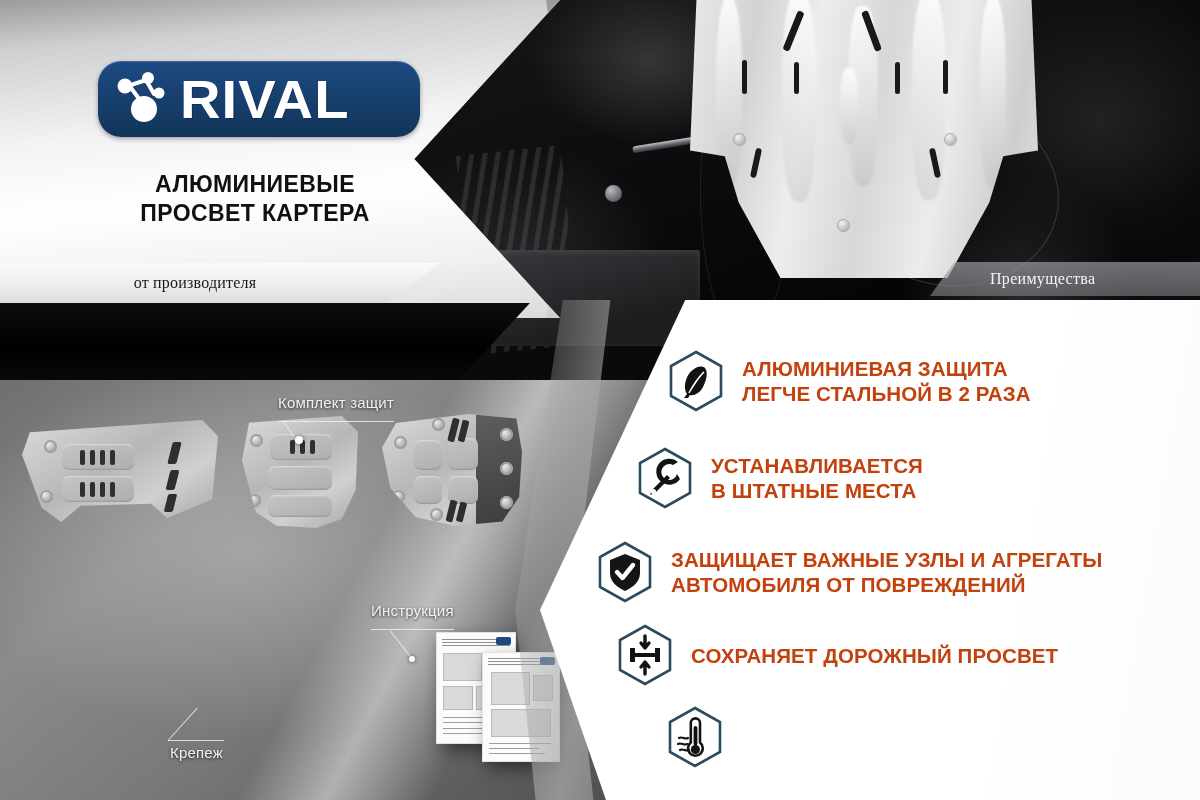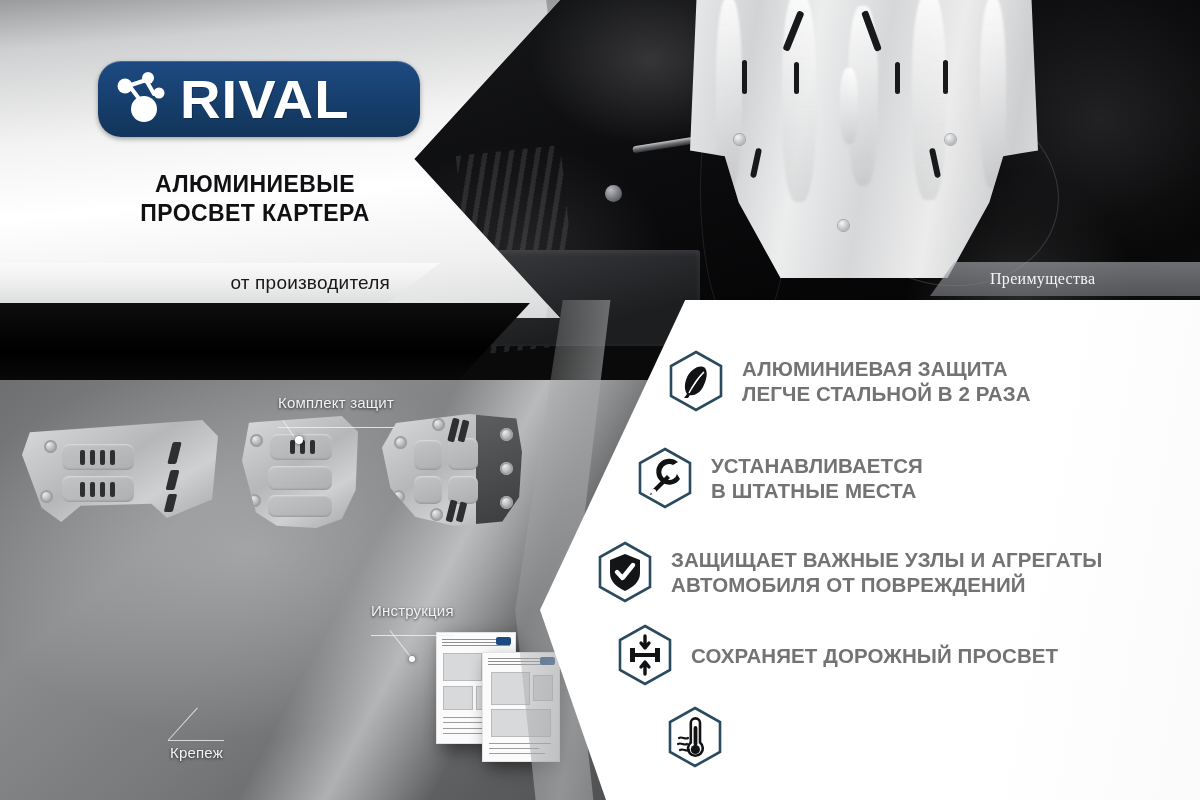--- a/index.html
+++ b/index.html
@@ -95,21 +95,21 @@
     letter-spacing:.4px;
   }
 
   .subbar{
     position:absolute; left:0; top:263px; width:440px; height:40px;
     background:linear-gradient(180deg,#fafafa,#ededee 55%,#dcdddd);
     clip-path:polygon(0 0, 100% 0, 88% 100%, 0 100%);
     display:flex; align-items:center;
   }
   .subbar span{
-    width:390px; text-align:right; font-size:19px; color:#19191b; letter-spacing:.2px;
+    width:390px; text-align:center; font-size:16px; color:#19191b; letter-spacing:.2px;font-family:Liberation Serif, serif;
   }
 
   
   .black-band{
     position:absolute; left:0; top:303px; width:530px; height:80px;
     background:linear-gradient(180deg,#0d0d0e,#000 60%,#09090a);
     clip-path:polygon(0 0, 100% 0, 86% 100%, 0 100%);
   }
 
   
@@ -138,42 +138,42 @@
     border:1px solid #e3e3e3; overflow:hidden; }
   .sh-hdr{ position:absolute; left:6%; top:5%; width:88%; height:7%;
     background:repeating-linear-gradient(180deg,#8e8f91 0 1px,transparent 1px 3px); }
   .sh-logo{ position:absolute; right:5%; top:4%; width:20%; height:7%; background:#1d4a82; border-radius:2px;}
   .sh-img{ position:absolute; background:#d8d9da; border:1px solid #b9babc; }
   .sh-line{ position:absolute; height:1px; background:#9c9d9f; }
 
   
   .callout{ position:absolute; color:#f2f2f2; font-size:15px; letter-spacing:.2px;
     text-shadow:0 1px 3px rgba(0,0,0,.75); white-space:nowrap; }
-  .callout.ul{ border-bottom:1px solid rgba(240,240,240,.85); padding-bottom:16px; }
+  .callout.ul{ border-bottom:1px solid rgba(240,240,240,.85); padding-bottom:10px; }
   .leader{ position:absolute; background:rgba(240,240,240,.8); height:1px; transform-origin:left center; }
   .dot{ position:absolute; width:8px; height:8px; border-radius:50%; background:#fff;
     box-shadow:0 0 4px rgba(0,0,0,.6); }
 
   
   .features{
     position:absolute; left:540px; top:300px; width:660px; height:500px;
     background:linear-gradient(100deg,#ffffff 0%, #ffffff 70%, #fbfbfb 100%);
     clip-path:polygon(22% 0%, 100% 0%, 100% 100%, 10% 100%, 0% 62%);
     box-shadow:-8px -6px 26px rgba(0,0,0,.35);
   }
   .feat-shadow{
     position:absolute; left:505px; top:300px; width:170px; height:500px;
     background:linear-gradient(100deg, rgba(150,151,153,.0) 0%, rgba(168,169,171,.75) 55%, rgba(120,121,123,.35) 100%);
     clip-path:polygon(34% 0%, 62% 0%, 40% 62%, 52% 100%, 18% 100%, 6% 62%);
   }
 
   .feat-row{ position:absolute; display:flex; align-items:center; gap:18px; }
   .hexicon{ width:56px; height:62px; flex:none; }
   .feat-text{
-    font-weight:bold; font-size:20.5px; line-height:1.22; color:#737373;
+    font-weight:bold; font-size:20.5px; line-height:1.22; color:#c2410c;
     letter-spacing:.1px; white-space:pre-line;
   }
 
   
   .adv-tab{
     position:absolute; left:930px; top:262px; width:270px; height:34px;
     background:linear-gradient(180deg, rgba(170,172,176,.62), rgba(118,120,124,.68));
     clip-path:polygon(9% 0, 100% 0, 100% 100%, 0 100%);
     display:flex; align-items:center;font-family:Liberation Serif, serif;
   }

